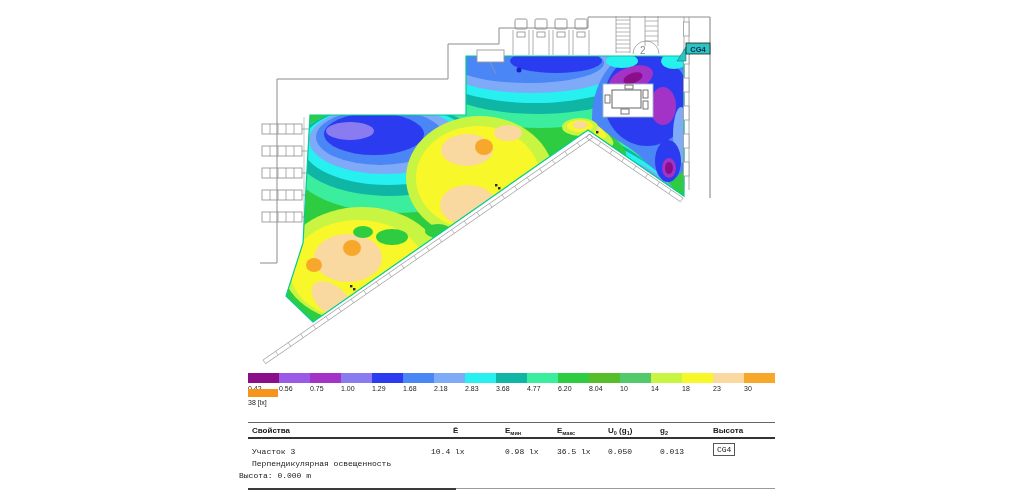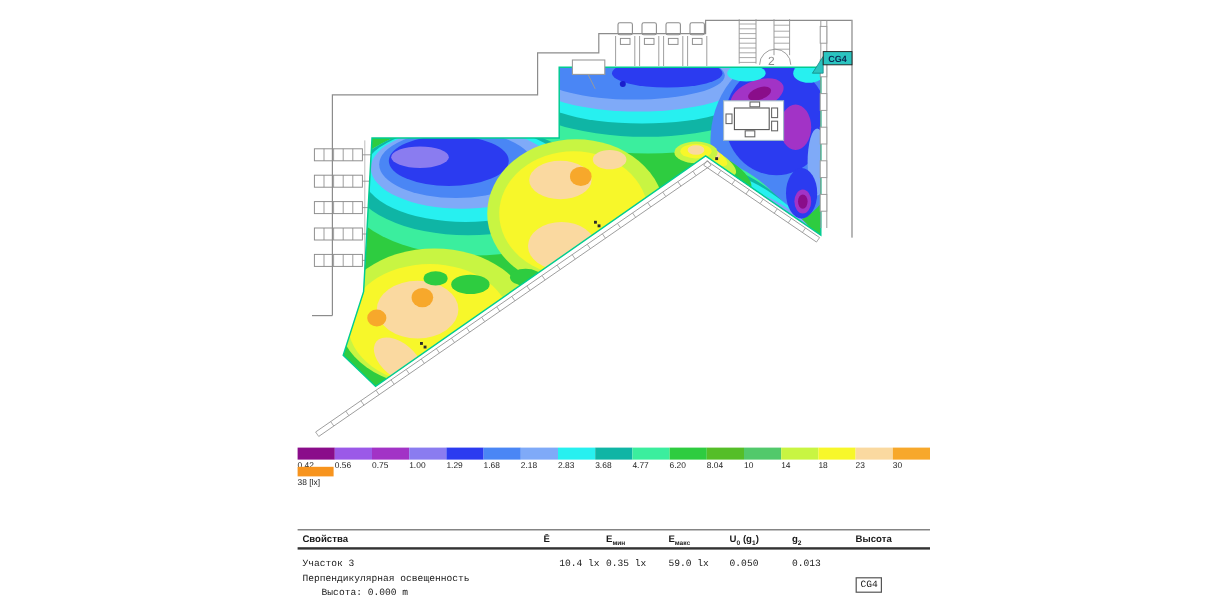--- a/index.html
+++ b/index.html
@@ -8,21 +8,21 @@
   svg.plan{position:absolute;left:0;top:0;}
   
   .legend{position:absolute;left:248px;top:373px;width:527px;}
   .legend-bar{display:flex;height:10px;}
   .seg{flex:1 1 0;position:relative;}
   .seg-label{position:absolute;left:0;top:12px;font-size:7px;color:#222;white-space:nowrap;}
   .overflow-swatch{position:absolute;left:0;top:16px;width:30px;height:8px;}
   .overflow-label{position:absolute;left:0;top:26px;font-size:7px;color:#222;white-space:nowrap;}
   
   .report{position:absolute;left:0;top:0;width:1024px;height:500px;pointer-events:none;}
-  .report *{pointer-events:auto;margin-top:19px;}
+  .report *{pointer-events:auto;}
   .rule{position:absolute;background:#444;}
   .rule-top{left:248px;top:422px;width:527px;height:1px;background:#666;}
   .rule-head{left:248px;top:437px;width:527px;height:2px;background:#333;}
   .rule-bot-dark{left:248px;top:488px;width:208px;height:2px;background:#3a3a3a;}
   .rule-bot-light{left:456px;top:488px;width:319px;height:1px;background:#9a9a9a;}
   .th{position:absolute;top:426px;font-size:8px;font-weight:bold;color:#1a1a1a;white-space:nowrap;}
   .td{position:absolute;font-size:8px;color:#1a1a1a;white-space:nowrap;font-family:Liberation Mono, monospace;}
   .sub{font-size:5.5px;vertical-align:-2px;}
   .badge{display:inline-block;border:1px solid #555;padding:1px 3px 1px 3px;font-size:8px;color:#1a1a1a;}
 </style>
@@ -324,22 +324,22 @@
     <div class="th" style="left:453px">Ē</div>
     <div class="th" style="left:505px"><span>E</span><span class="sub">мин</span></div>
     <div class="th" style="left:557px"><span>E</span><span class="sub">макс</span></div>
     <div class="th" style="left:608px"><span>U</span><span class="sub">0</span><span> (g</span><span class="sub">1</span><span>)</span></div>
     <div class="th" style="left:660px"><span>g</span><span class="sub">2</span></div>
     <div class="th" style="left:713px">Высота</div>
 
     <div>
       <div class="td" style="left:252px;top:447px">Участок 3</div>
       <div class="td" style="left:252px;top:459px">Перпендикулярная освещенность</div>
-      <div class="td" style="left:268px;top:471px">Высота: 0.000 m</div>
-      <div class="td" style="left:466px;top:447px">10.4 lx</div>
-      <div class="td" style="left:505px;top:447px">0.35 lx</div>
-      <div class="td" style="left:557px;top:447px">59.0 lx</div>
+      <div class="td" style="left:239px;top:471px">Высота: 0.000 m</div>
+      <div class="td" style="left:431px;top:447px">10.4 lx</div>
+      <div class="td" style="left:505px;top:447px">0.98 lx</div>
+      <div class="td" style="left:557px;top:447px">36.5 lx</div>
       <div class="td" style="left:608px;top:447px">0.050</div>
       <div class="td" style="left:660px;top:447px">0.013</div>
       <div class="td" style="left:713px;top:443px"><span class="badge">CG4</span></div>
     </div>
   </div>
 </div>
 
 </body></html>

